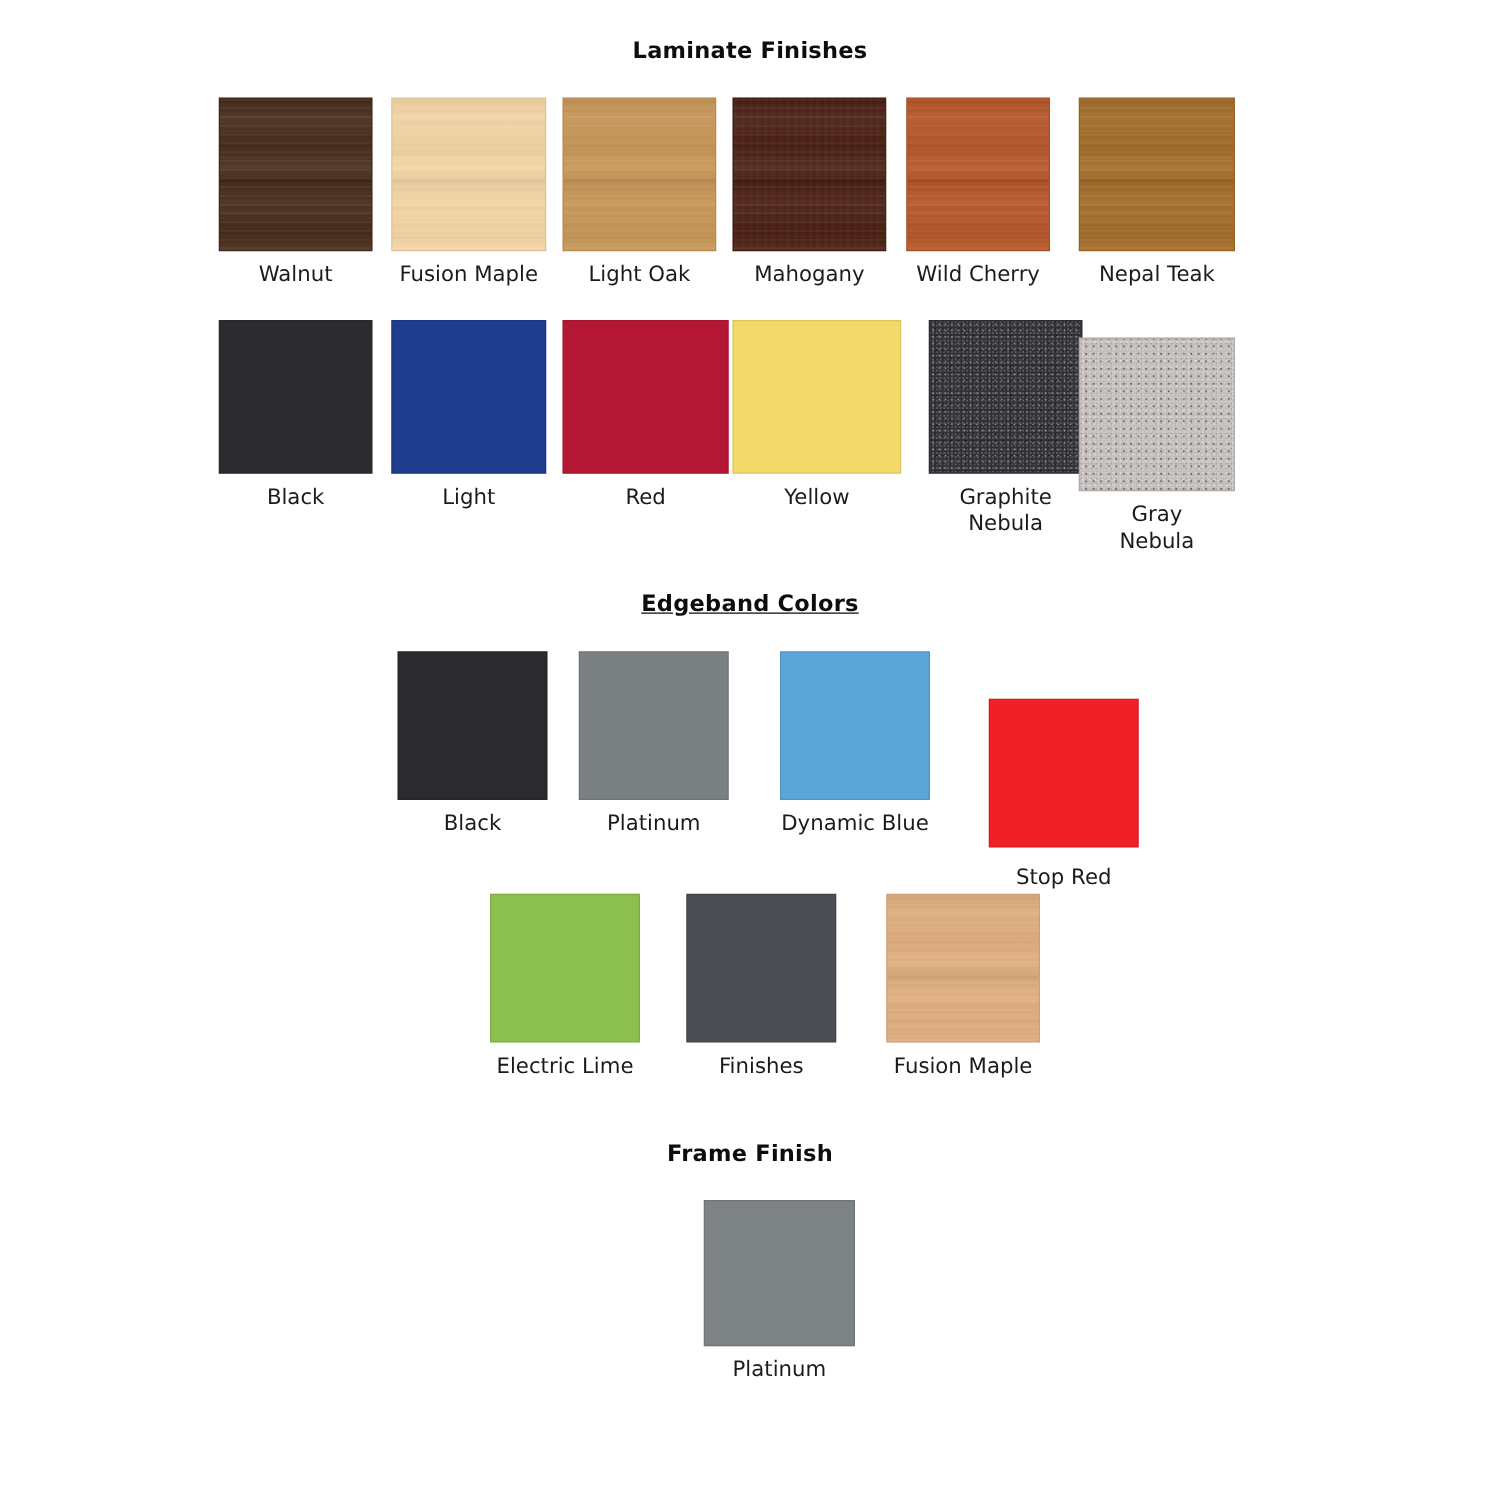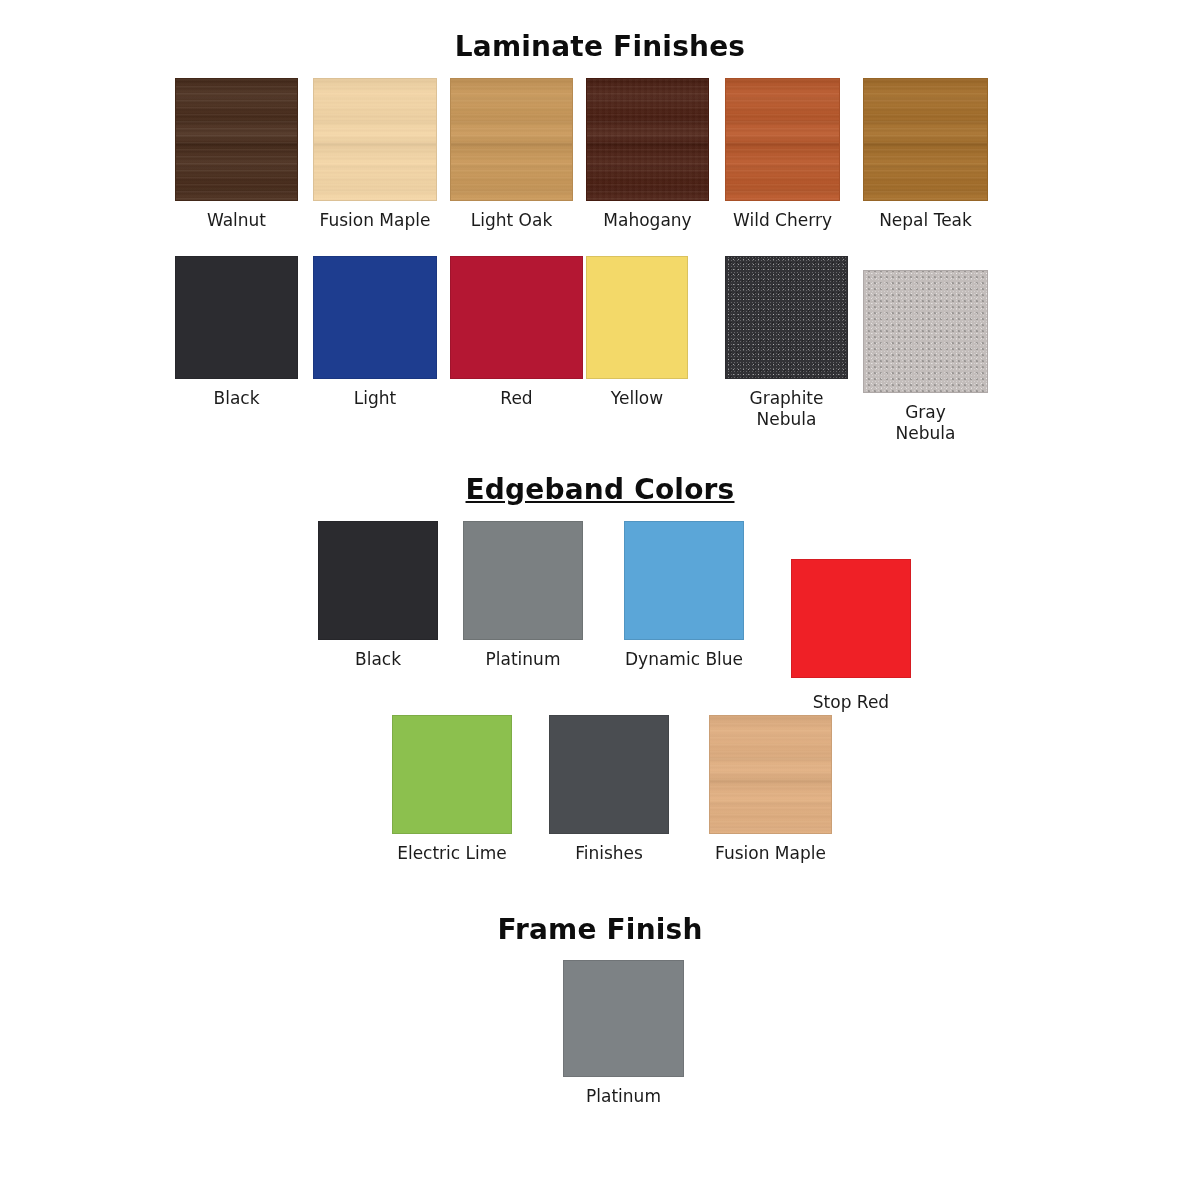--- a/index.html
+++ b/index.html
@@ -17,21 +17,21 @@
     overflow: hidden;
   }
 
   .page { position: relative; width: 1200px; height: 1200px; }
 
   .section-title {
     position: absolute;
     width: 1200px;
     text-align: center;
     font-weight: bold;
-    font-size: 28px;
+    font-size: 18px;
     letter-spacing: 0.2px;
     color: #0d0d0d;
     font-family: "DejaVu Sans", sans-serif;
   }
 
   .swatch-cell {
     position: absolute;
     text-align: center;
   }
 
@@ -178,26 +178,26 @@
   <div class="swatch-cell" style="left:313px; top:256px; width:124px;">
     <div class="swatch" style="height: 123px; background-color: rgb(30, 61, 143);"></div>
     <div class="swatch-label">Light</div>
   </div>
 
   <div class="swatch-cell" style="left:450px; top:256px; width:133px;">
     <div class="swatch" style="height: 123px; background-color: rgb(180, 23, 51);"></div>
     <div class="swatch-label">Red</div>
   </div>
 
-  <div class="swatch-cell" style="left:586px; top:256px; width:102px;">
+  <div class="swatch-cell" style="left:586px; top:256px; width:135px;">
     <div class="swatch" style="height: 123px; background-color: rgb(243, 217, 105);"></div>
     <div class="swatch-label">Yellow</div>
   </div>
 
-  <div class="swatch-cell" style="left:725px; top:256px; width:123px;">
+  <div class="swatch-cell" style="left:743px; top:256px; width:123px;">
     <div class="swatch" style="height: 123px; background-color: rgb(50, 50, 54);">
       <div class="speckle speckle-dark"></div>
     </div>
     <div class="swatch-label">Graphite
 Nebula</div>
   </div>
 
   <div class="swatch-cell" style="left:863px; top:256px; width:125px;margin-top:14px;">
     <div class="swatch" style="height: 123px; background-color: rgb(195, 189, 187);">
       <div class="speckle"></div>

